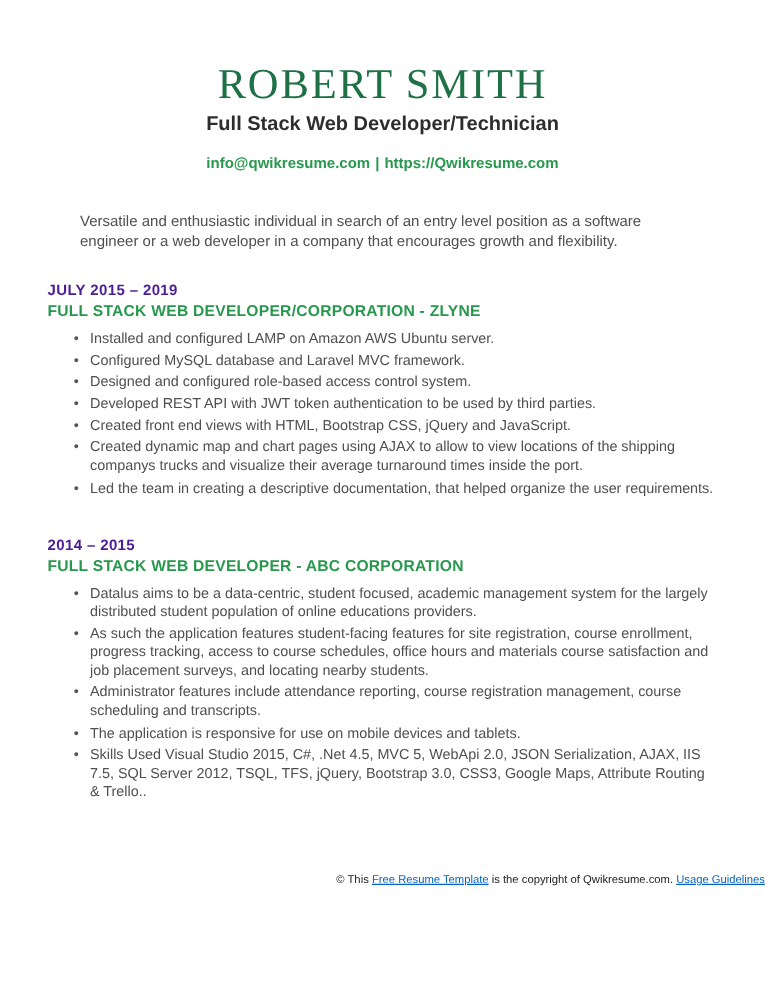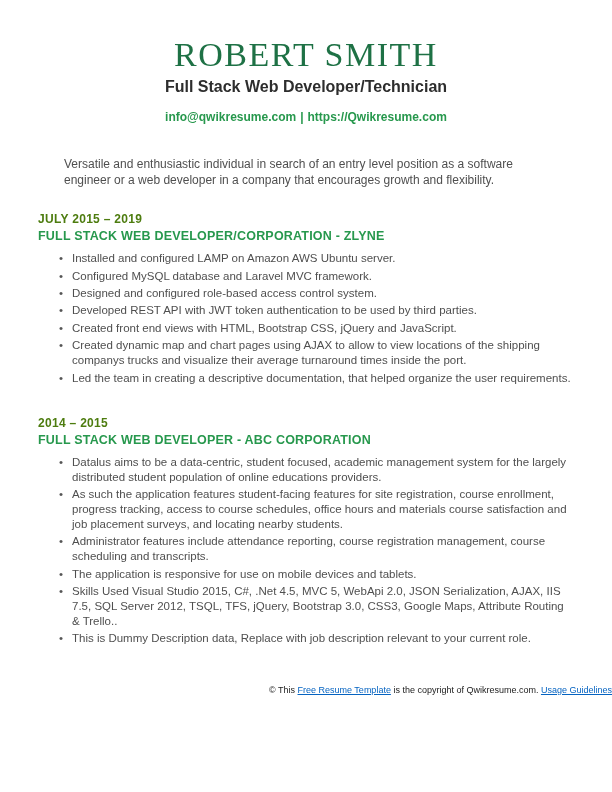--- a/index.html
+++ b/index.html
@@ -1,20 +1,20 @@
 <!DOCTYPE html>
 <html style="--green: #1e7145; --heading_green: #27984d; --body_text: #4f4f4f; --link_blue: #0563c1;"><head>
 <meta charset="utf-8">
 <style>
   html, body { margin: 0; padding: 0; background: #ffffff; }
   .page {
     position: relative;
     width: 612px;
     height: 708px;
-    margin: 0 auto;
+    margin: 13px auto;
     background: #ffffff;
     box-sizing: border-box;
     padding: 26px 38px 0 38px;
     overflow: hidden;
     font-family: "Liberation Sans", sans-serif;
   }
   .header { text-align: center; }
   .candidate-name {
     font-family: "Liberation Serif", serif;
     font-weight: normal;
@@ -42,21 +42,21 @@
     font-size: 12px;
     line-height: 1.34;
     color: var(--body_text, #4f4f4f);
   }
   .job { margin-top: 24px; }
   .job + .job { margin-top: 30px; }
   .dates {
     font-size: 12px;
     font-weight: bold;
     letter-spacing: 0.3px;
-    color: #4d7c0f;
+    color: #4c1d95;
   }
   .job-heading {
     font-size: 12.5px;
     font-weight: bold;
     letter-spacing: 0.2px;
     color: var(--heading_green, #27984d);
     margin-top: 3px;
   }
   .bullets {
     list-style: none;
@@ -118,19 +118,18 @@
 
   <section class="job">
     <div class="dates">2014 – 2015</div>
     <div class="job-heading">FULL STACK WEB DEVELOPER - ABC CORPORATION</div>
     <ul class="bullets">
       <li>Datalus aims to be a data-centric, student focused, academic management system for the largely distributed student population of online educations providers.</li>
       <li>As such the application features student-facing features for site registration, course enrollment, progress tracking, access to course schedules, office hours and materials course satisfaction and job placement surveys, and locating nearby students.</li>
       <li>Administrator features include attendance reporting, course registration management, course scheduling and transcripts.</li>
       <li>The application is responsive for use on mobile devices and tablets.</li>
       <li>Skills Used Visual Studio 2015, C#, .Net 4.5, MVC 5, WebApi 2.0, JSON Serialization, AJAX, IIS 7.5, SQL Server 2012, TSQL, TFS, jQuery, Bootstrap 3.0, CSS3, Google Maps, Attribute Routing &amp; Trello..</li>
-      <li>This is Dummy Description data, Replace with job description relevant to your current role.</li>
     </ul>
   </section>
 
   <div class="footer"><span>© This </span><a href="#">Free Resume Template</a><span> is the copyright of Qwikresume.com. </span><a href="#">Usage Guidelines</a></div>
 
 </div>
 
 </body></html>

